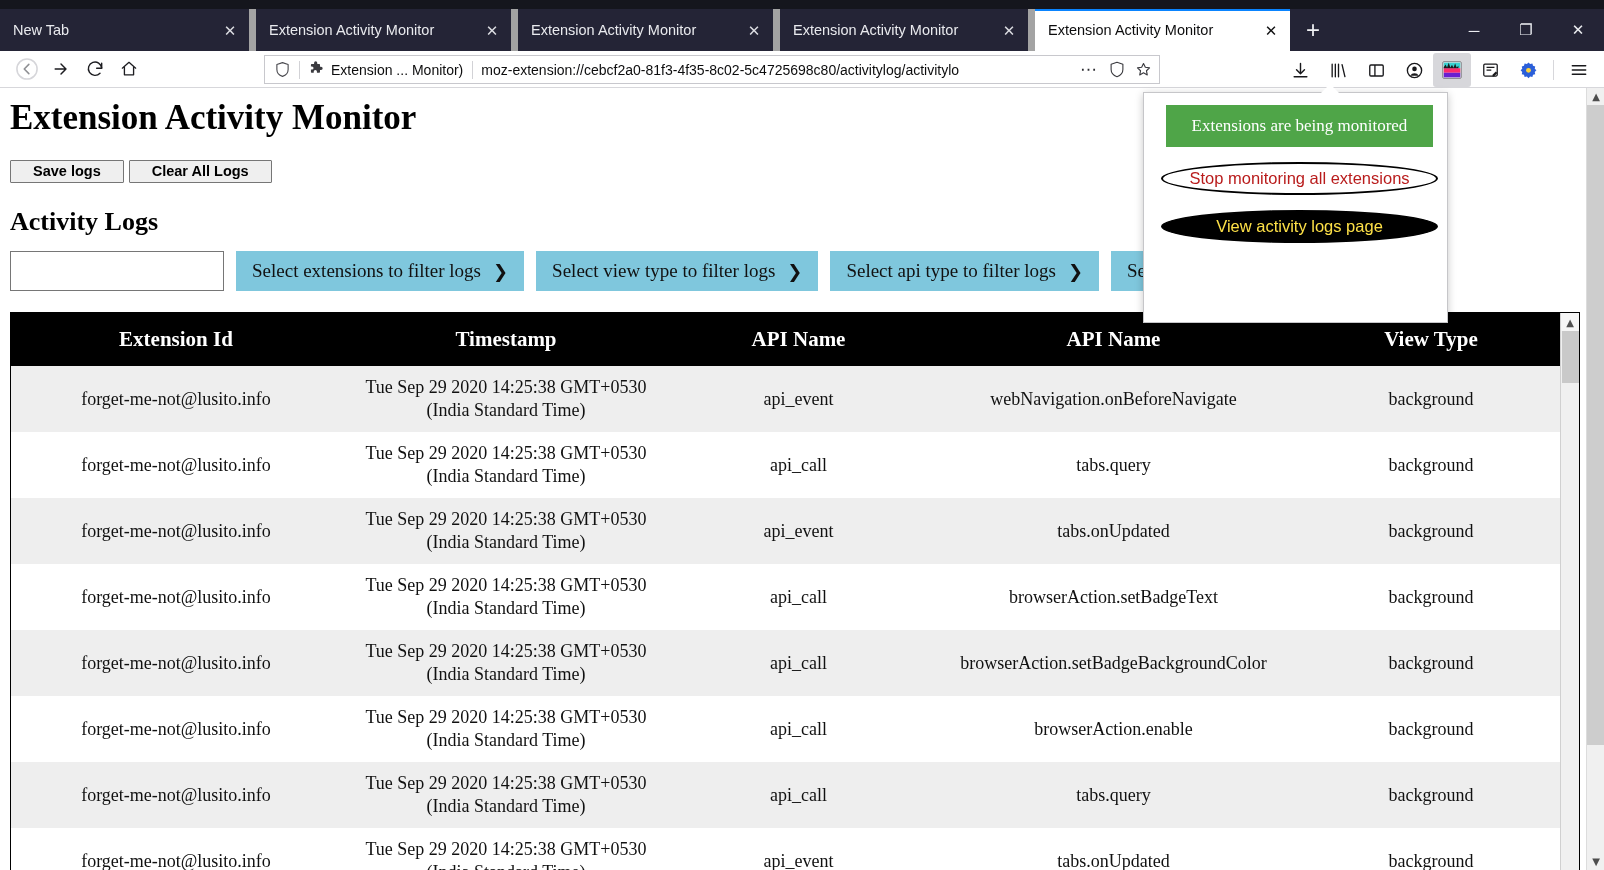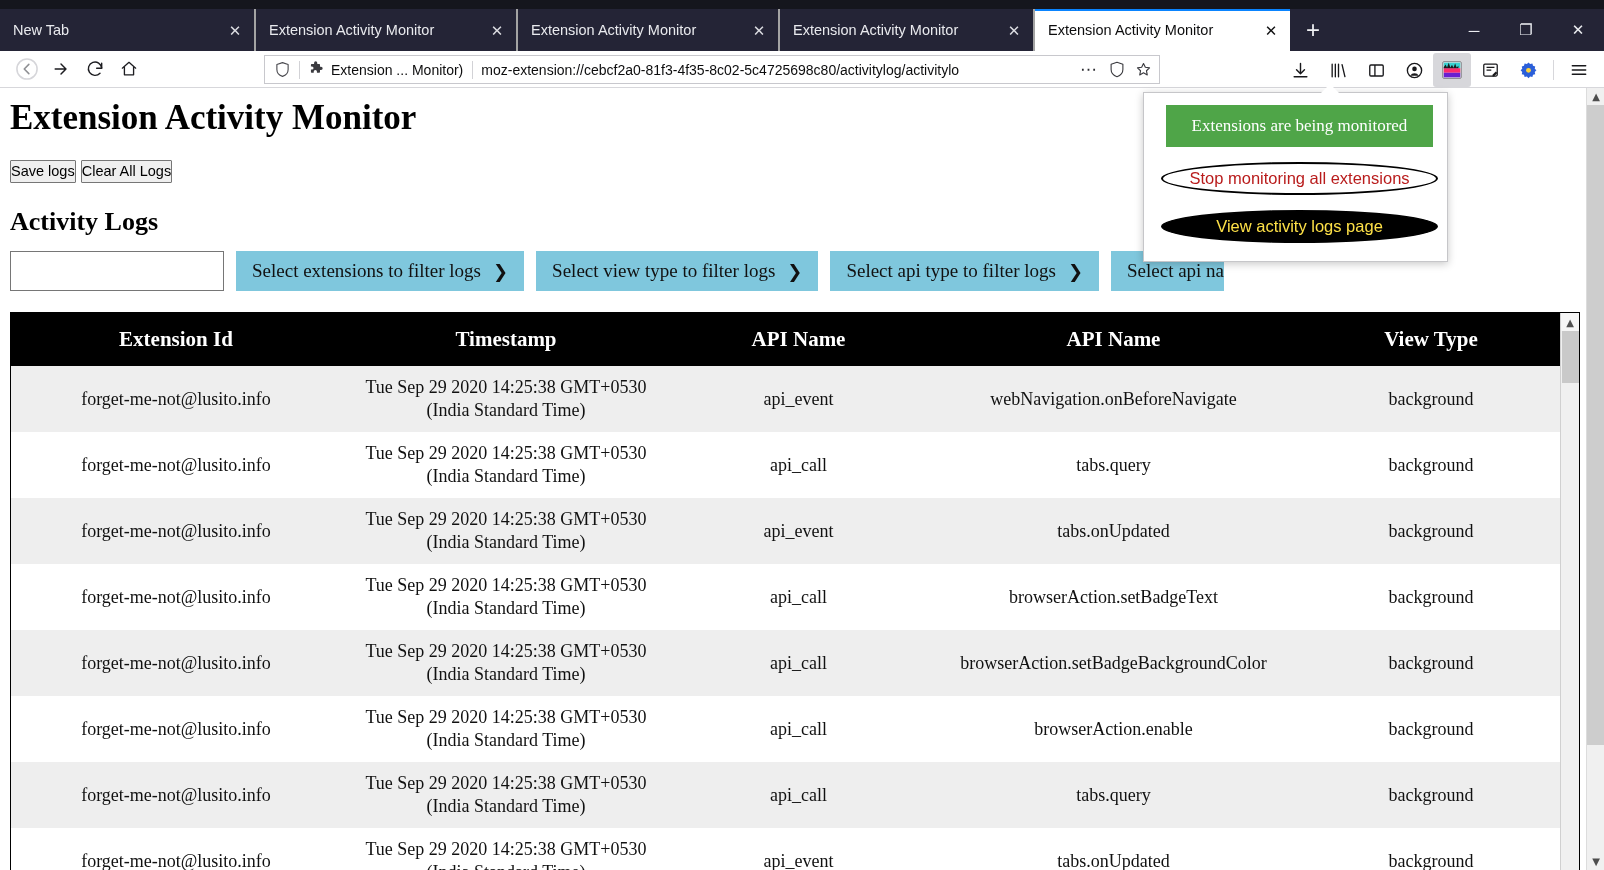--- a/index.html
+++ b/index.html
@@ -31,21 +31,21 @@
     display: flex; align-items: stretch;
   }
   .tab {
     position: relative;
     display: flex; align-items: center;
     height: 42px;
     padding: 0 10px 0 13px;
     color: #e9eaee;
     font-size: 14.5px;
     white-space: nowrap;
-    border-right: 2px solid #a3a3a3;
+    border-right: 7px solid #a3a3a3;
     cursor: default;
   }
   .tab .tab-title { flex: 1; overflow: hidden; text-overflow: ellipsis; }
   .tab .tab-close {
     margin-left: 22px; width: 18px; text-align: center;
     font-size: 15px; color: #dcdde2; line-height: 1;
   }
   .tab.active {
     background: #ffffff; color: #0c0c0d;
     border-right: none;
@@ -122,25 +122,26 @@
   }
   h1.page-title {
     margin: 10px 0 0 10px;
     font-size: 35px; font-weight: bold; color: #000;
     font-family: "Liberation Serif", serif;
   }
   .btnrow { margin: 22px 0 0 10px; display: flex; gap: 5px; }
   .uibtn {
     font-family: "Liberation Sans", sans-serif;
     font-size: 14.5px;
-    padding: 2px 0 3px;
+    padding: 2px 22px 3px;
     background: #efefef;
     border: 1px solid #767676;
     color: #000;
     border-radius: 1px;
+    font-weight: bold;
   }
   h2.section-title {
     margin: 24px 0 0 10px;
     font-size: 26px; font-weight: bold; color: #000;
     font-family: "Liberation Serif", serif;
   }
 
   .filterbar {
     margin: 14px 0 0 10px;
     display: flex; align-items: stretch; gap: 12px;
@@ -224,21 +225,21 @@
   .page-scroll .sb-arrow.up { top: 0; }
   .page-scroll .sb-arrow.down { bottom: 0; }
   .page-scroll .sb-thumb {
     position: absolute; top: 17px; left: 0; width: 18px; height: 640px;
     background: #cdcdcd;
   }
 
   
   .popup {
     position: absolute; left: 1143px; top: 92px;
-    width: 305px; height: 170px;
+    width: 305px; height: 231px;
     background: #ffffff;
     border: 1px solid #c6c6c9;
     box-shadow: 0 2px 8px rgba(0,0,0,0.22);
     z-index: 50;
     font-family: "Liberation Serif", serif;
     padding: 12px 0 0 8px;
   }
   .popup::before {
     content: ""; position: absolute; top: -9px; left: 177px;
     border-left: 9px solid transparent;

